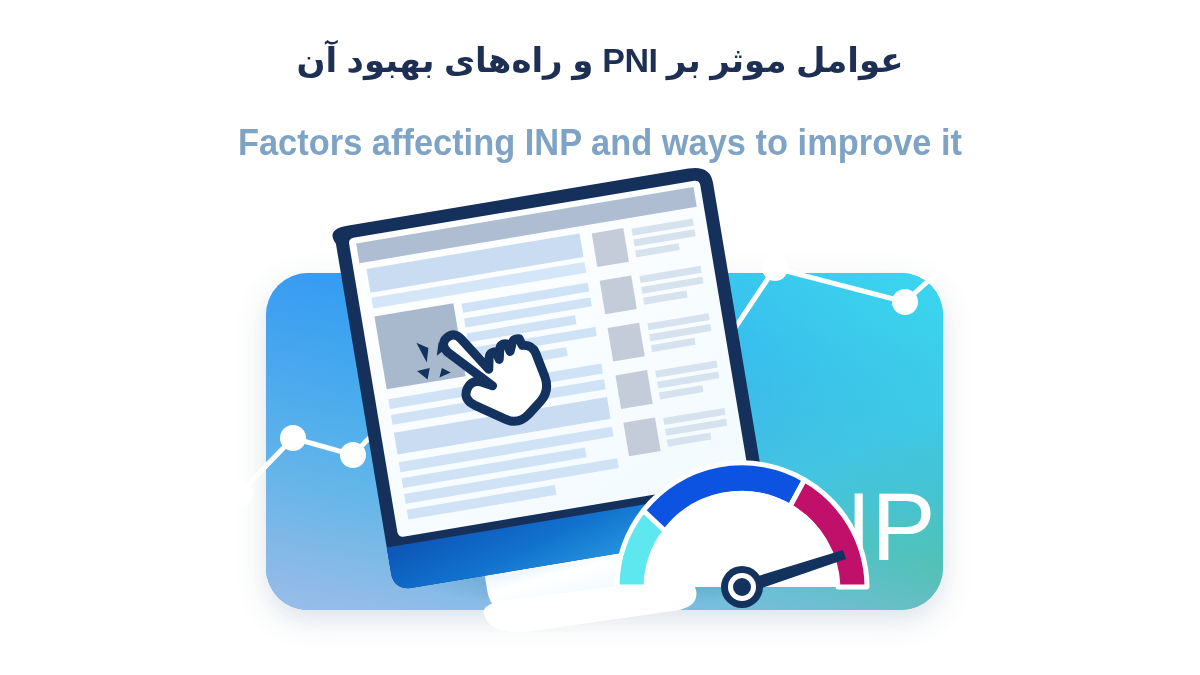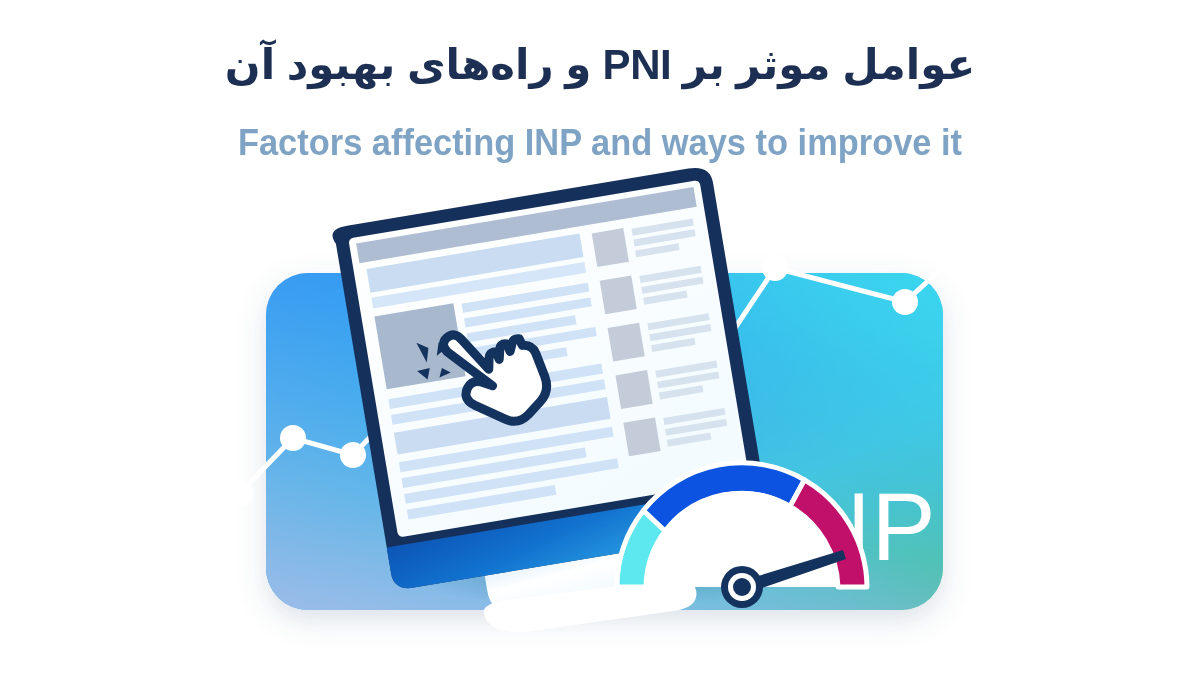--- a/index.html
+++ b/index.html
@@ -14,21 +14,21 @@
   #stage{position:relative;width:1200px;height:675px;overflow:hidden;background:#fff;}
 
   
   .heading-block{
     position:absolute;left:0;top:0;width:1200px;height:185px;
     text-align:center;
   }
   .title-fa{
     position:absolute;left:0;top:42px;width:1200px;
     direction:rtl;unicode-bidi:bidi-override;
-    font-size:42px;font-weight:bold;letter-spacing:-0.5px;
+    font-size:34px;font-weight:bold;letter-spacing:-0.5px;
     color:#1d2f52;line-height:1.08;white-space:nowrap;
   }
   .title-en{
     position:absolute;left:0;top:124px;width:1200px;
     font-size:37px;font-weight:bold;
     color:#7fa3c4;line-height:1.05;white-space:nowrap;
     transform:scaleX(.93);transform-origin:50% 50%;
   }
 
   

